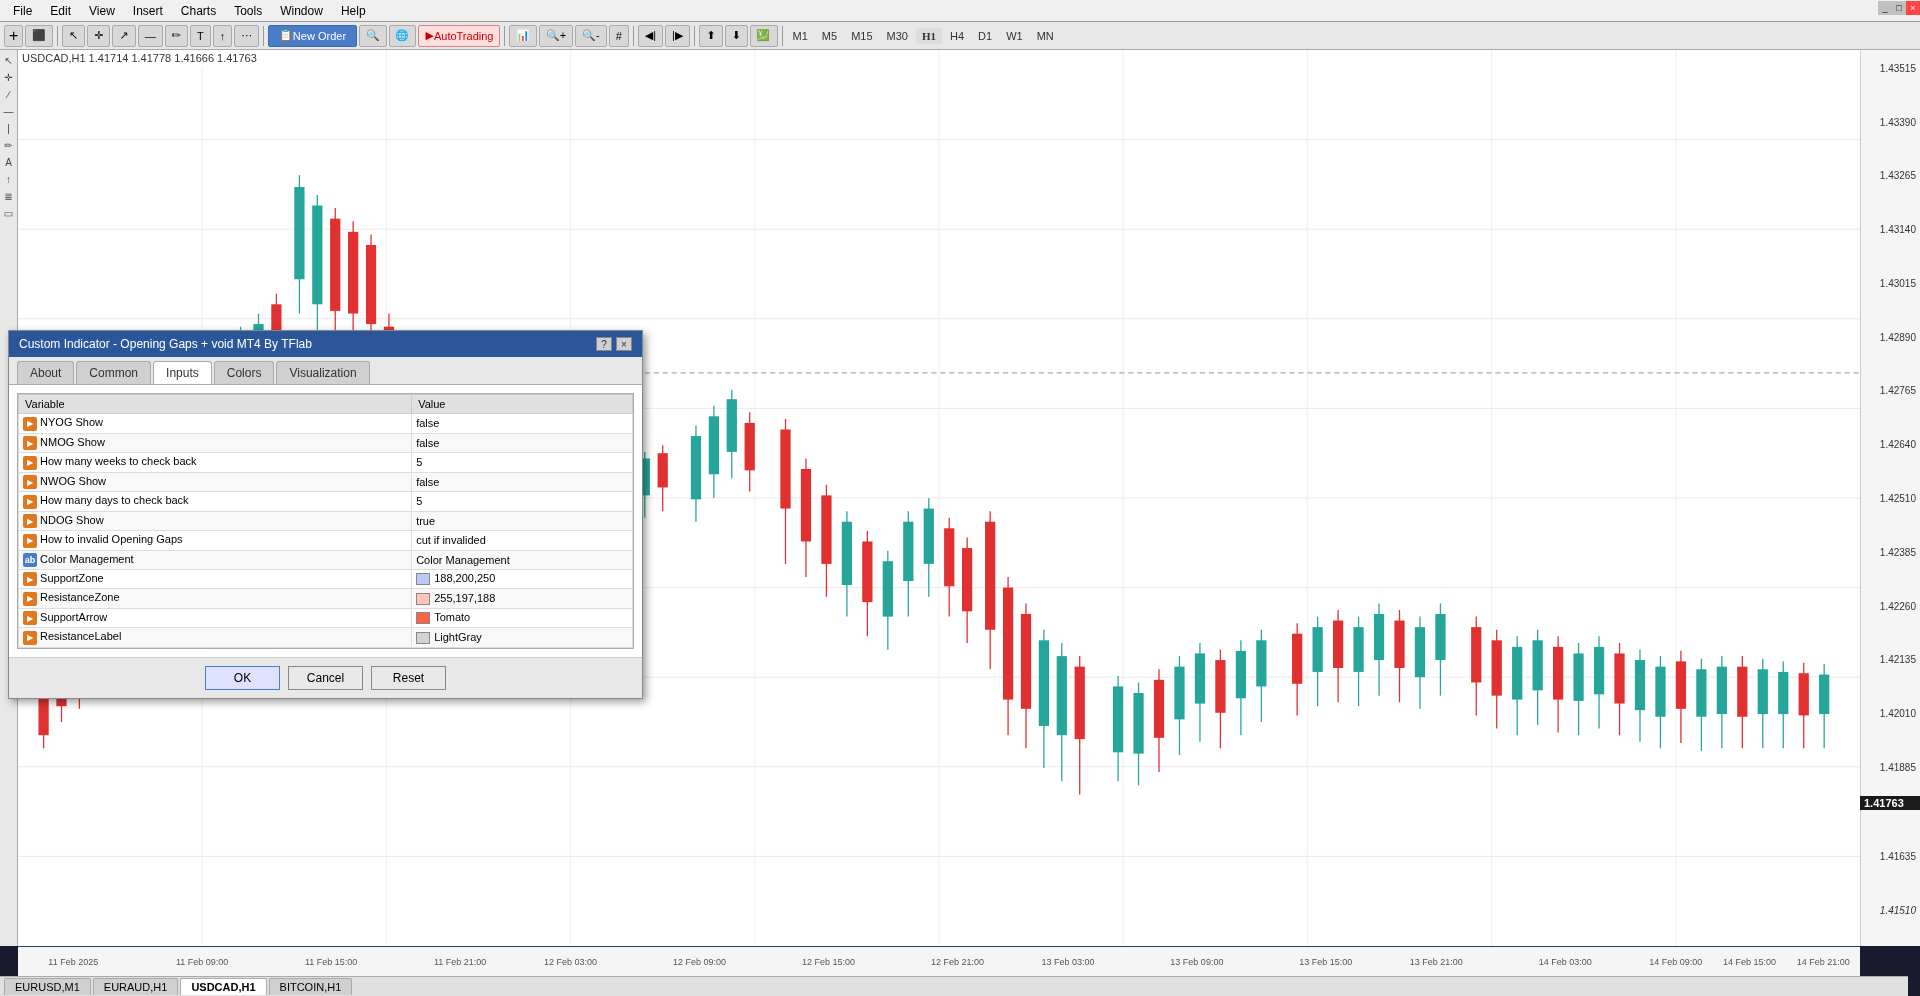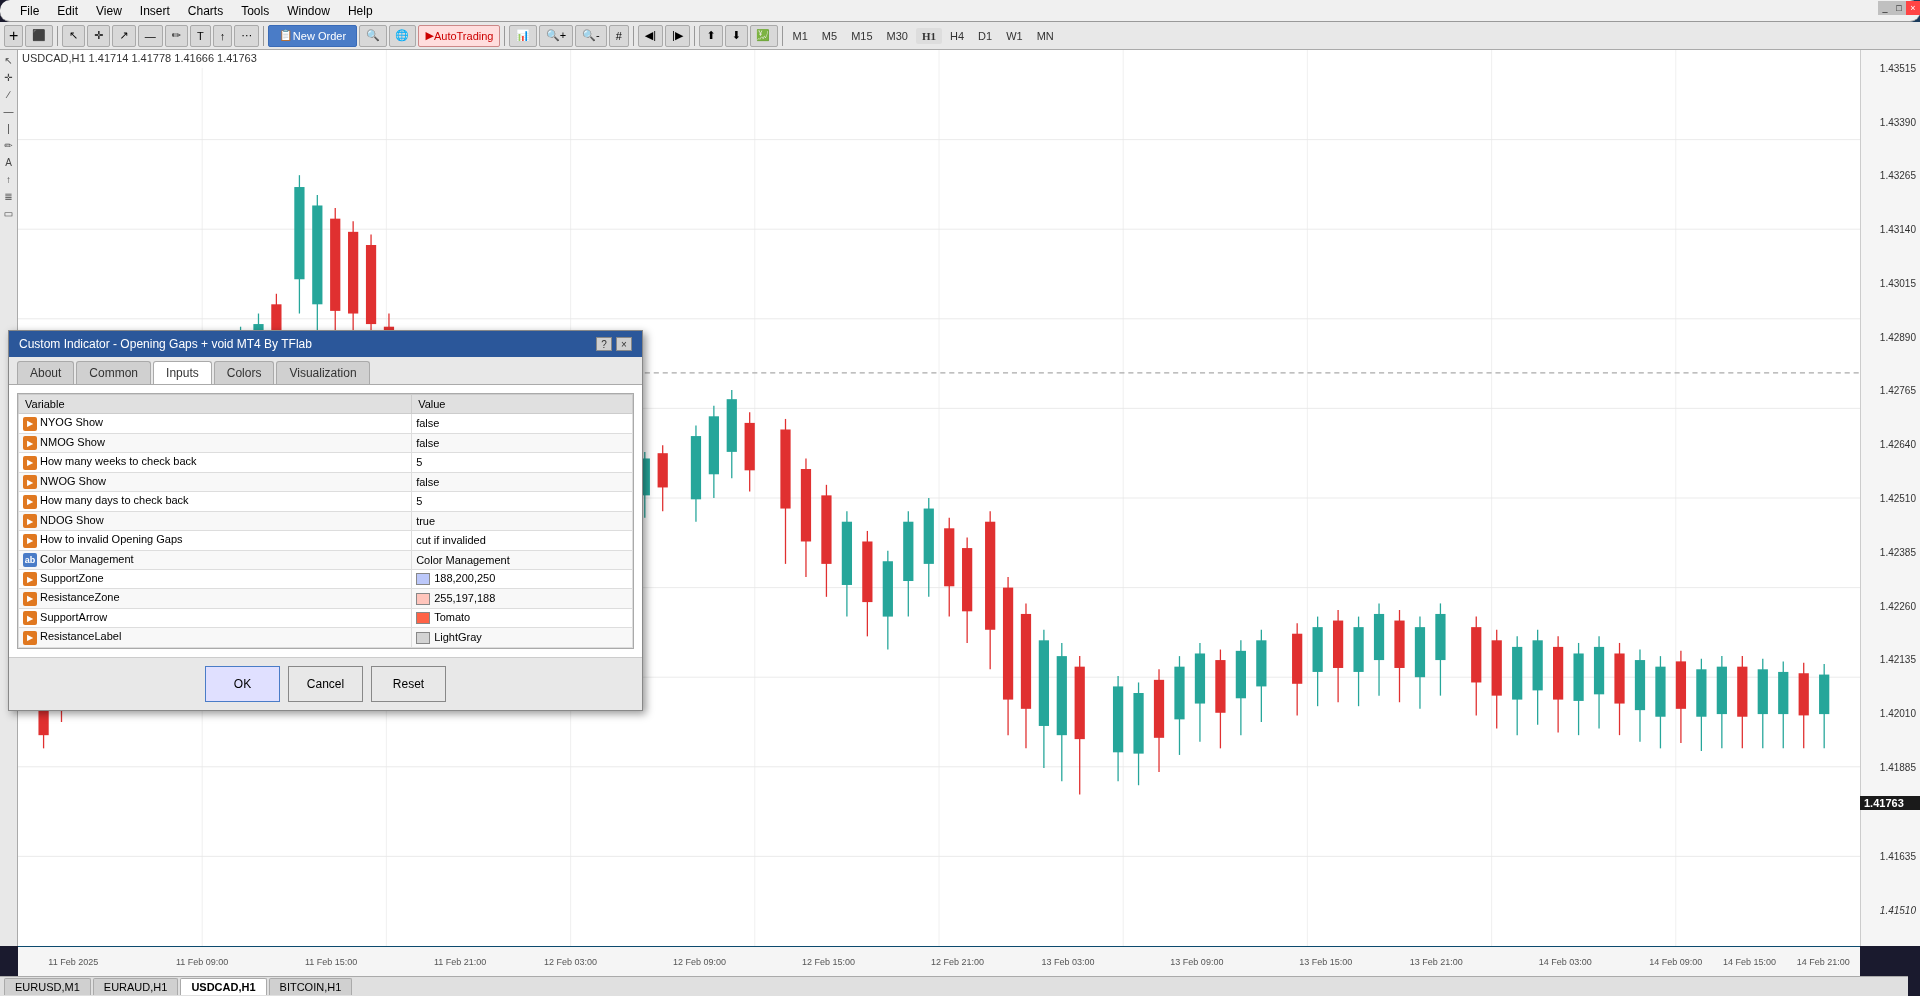--- a/index.html
+++ b/index.html
@@ -6,24 +6,23 @@
     body { width: 1920px; height: 996px; overflow: hidden; background: #1a1a2e; font-family: 'Segoe UI', Arial, sans-serif; font-size: 12px; }
 
     
     #menu-bar {
       position: absolute;
       top: 0; left: 0; right: 0; height: 22px;
       background: #f0f0f0;
       border-bottom: 1px solid #999;
       display: flex;
       align-items: center;
-      padding: 0 12px;
+      padding: 0 5px;
       gap: 2px;
       z-index: 100;
-      border-radius: 10px;
     }
     .menu-item {
       padding: 2px 8px;
       font-size: 12px;
       color: #000;
       cursor: pointer;
     }
 
     
     #toolbar {
@@ -364,21 +363,21 @@
     
     #dialog-footer {
       padding: 8px;
       background: #e8e8e8;
       border-top: 1px solid #ccc;
       display: flex;
       justify-content: center;
       gap: 8px;
     }
     .footer-btn {
-      width: 75px; height: 36px;
+      width: 75px; height: 24px;
       font-size: 12px;
       cursor: pointer;
       border: 1px solid #888;
       display: flex;
       align-items: center;
       justify-content: center;
     }
     .footer-btn-ok {
       background: #e0e0ff;
       border-color: #4a7cc7;

